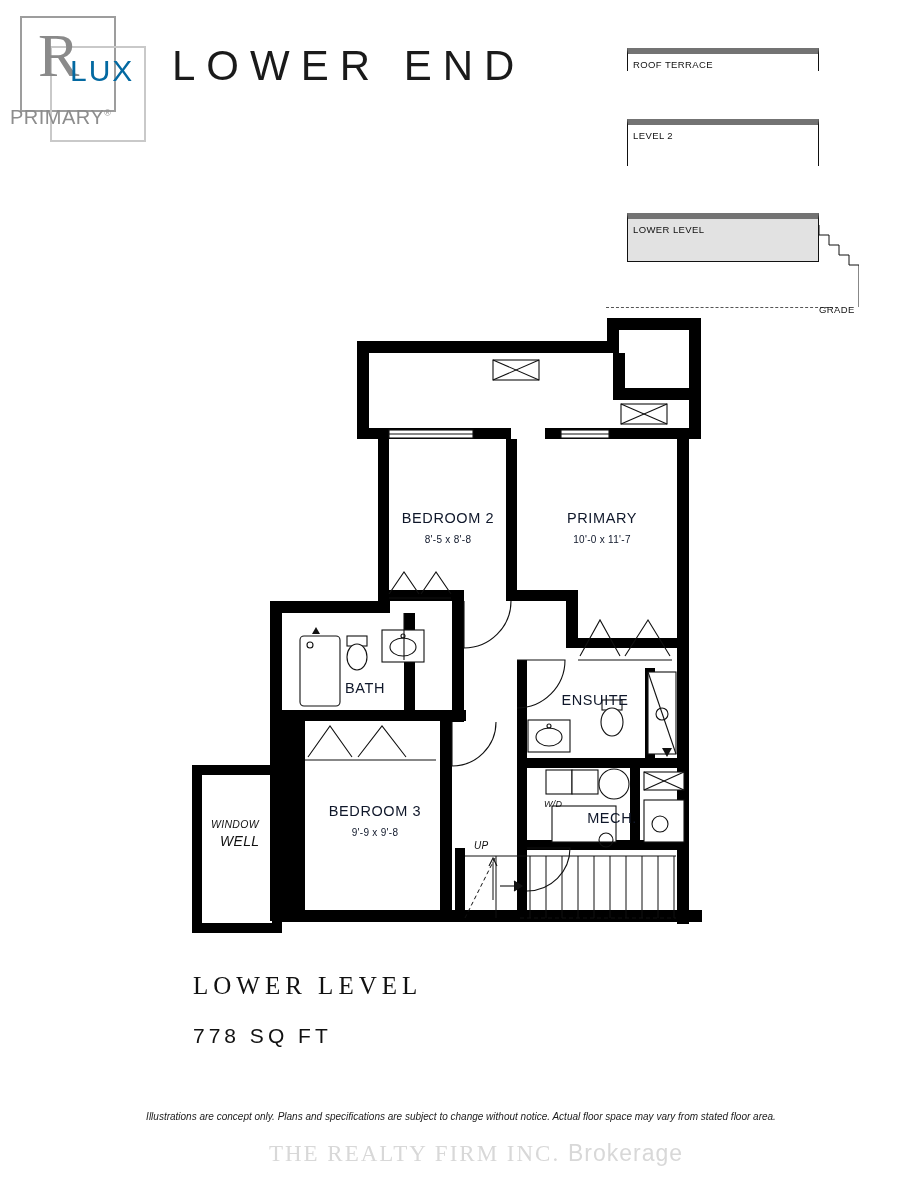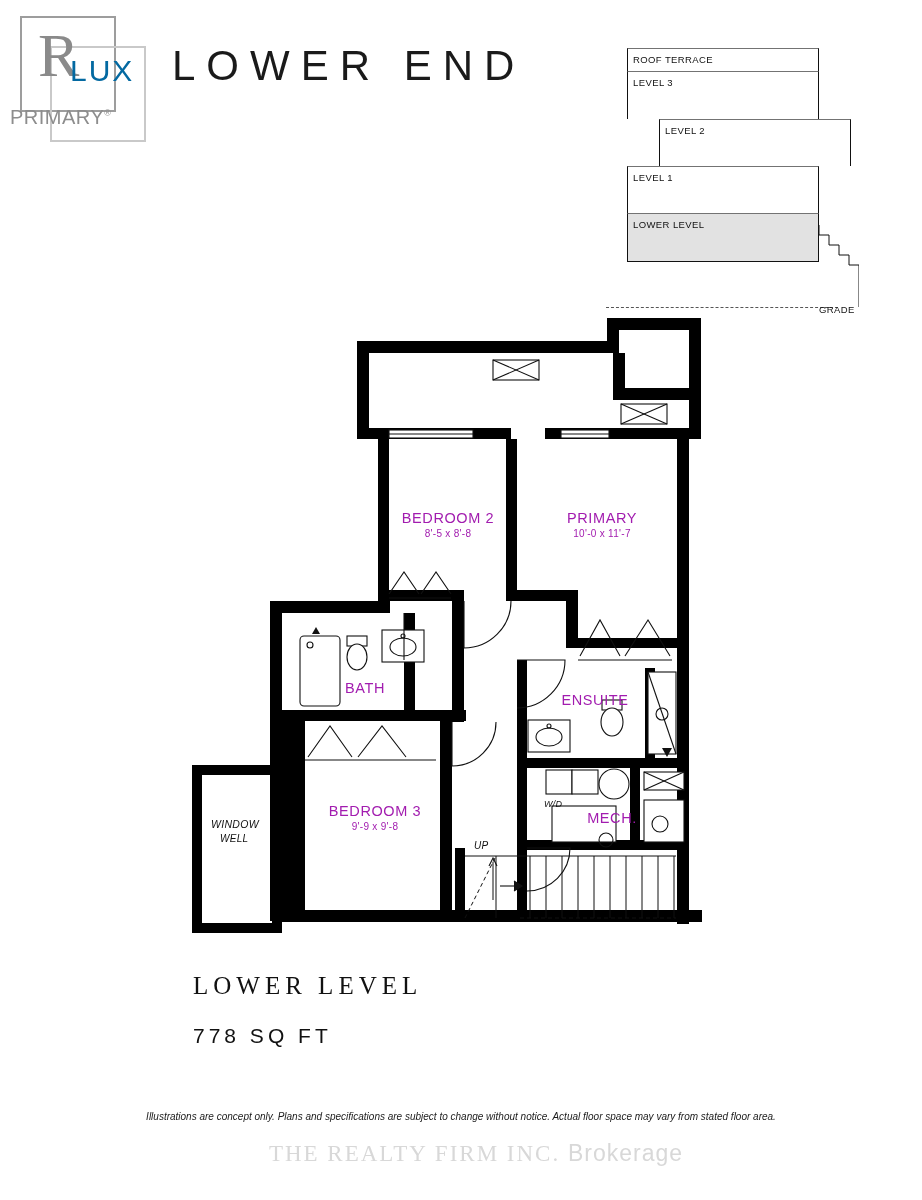--- a/index.html
+++ b/index.html
@@ -91,36 +91,36 @@
     position: absolute;
     left: 627px;
     top: 48px;
     width: 192px;
     height: 214px;
   }
   .level-row {
     position: absolute;
     left: 0;
     width: 192px;
-    border-top: 1px solid #737373;
+    border-top: 6px solid #737373;
     border-left: 1px solid #111;
     border-right: 1px solid #111;
     box-sizing: border-box;
   }
   .level-row .level-label {
     position: absolute;
     left: 5px;
     top: 5px;
     font-size: 9.5px;
     letter-spacing: 0.4px;
     color: #111;
   }
   .lv-roof   { top: 0px;   height: 23px; }
   .lv-3      { top: 23px;  height: 48px; }
-  .lv-2      { top: 71px;  height: 47px; margin-left: 32px; }
+  .lv-2      { top: 71px;  height: 47px; }
   .lv-1      { top: 118px; height: 47px; }
   .lv-lower  { top: 165px; height: 49px; background: #e2e2e2; border-bottom: 1px solid #111; }
 
   .grade-line {
     position: absolute;
     left: -21px;
     top: 259px;
     width: 232px;
     border-top: 1px dashed #555;
   }
@@ -144,32 +144,32 @@
   .plan {
     position: absolute;
     left: 0;
     top: 0;
     width: 922px;
     height: 1200px;
   }
   .room-label {
     position: absolute;
     text-align: center;
-    color: #a21caf;
+    color: #0f172a;
   }
   .room-name {
     font-size: 14.5px;
     letter-spacing: 0.6px;
     font-weight: 400;
     white-space: nowrap;
   }
   .room-dims {
     font-size: 10px;
     letter-spacing: 0.3px;
-    margin-top: 2px;
+    margin-top: 8px;
     white-space: nowrap;
   }
   .small-label {
     position: absolute;
     font-size: 9px;
     letter-spacing: 0.3px;
     color: #111;
     white-space: nowrap;
     font-style: italic;
   }
@@ -231,28 +231,22 @@
   <div class="logo-lux">LUX</div>
   <div class="logo-realtor"><span>PRIMARY</span><span class="logo-reg">®</span></div>
 </div>
 
 <div class="plan-title">LOWER END</div>
 
 <div class="levels">
   <div class="level-row lv-roof">
     <span class="level-label">ROOF TERRACE</span>
   </div>
-  <div class="level-row lv-3">
-    <span class="level-label">LEVEL 3</span>
-  </div>
   <div class="level-row lv-2">
     <span class="level-label">LEVEL 2</span>
-  </div>
-  <div class="level-row lv-1">
-    <span class="level-label">LEVEL 1</span>
   </div>
   <div class="level-row lv-lower">
     <span class="level-label">LOWER LEVEL</span>
   </div>
 
   <div class="grade-line"></div>
   <div class="grade-label">GRADE</div>
 
   <svg class="grade-steps" width="40" height="82" viewBox="0 0 40 82">
     <polyline points="0,0 0,10 10,10 10,20 20,20 20,30 30,30 30,40 40,40 40,82" fill="none" stroke="#111" stroke-width="1"></polyline>
@@ -426,21 +420,21 @@
 <div class="room-label" style="left:270px; top:803px; width:210px;">
   <div class="room-name">BEDROOM 3</div>
   <div class="room-dims">9'-9 x 9'-8</div>
 </div>
 
 <div class="room-label" style="left:537px; top:810px; width:150px;">
   <div class="room-name">MECH.</div>
 </div>
 
 <div class="small-label" style="left:211px; top:818px; font-size:10.5px;">WINDOW</div>
-<div class="small-label" style="left:220px; top:833px; font-size:10px;">WELL</div>
+<div class="small-label" style="left:220px; top:833px; font-size:14px;">WELL</div>
 <div class="small-label" style="left:544px; top:799px;">W/D</div>
 <div class="small-label" style="left:474px; top:840px; font-size:10px;">UP</div>
 
 <div class="level-caption">LOWER LEVEL</div>
 <div class="area-caption">778 SQ FT</div>
 <div class="disclaimer">Illustrations are concept only. Plans and specifications are subject to change without notice. Actual floor space may vary from stated floor area.</div>
 <div class="watermark">
   <span>THE REALTY FIRM INC.</span>
   <span class="wm2">Brokerage</span>
 </div>

